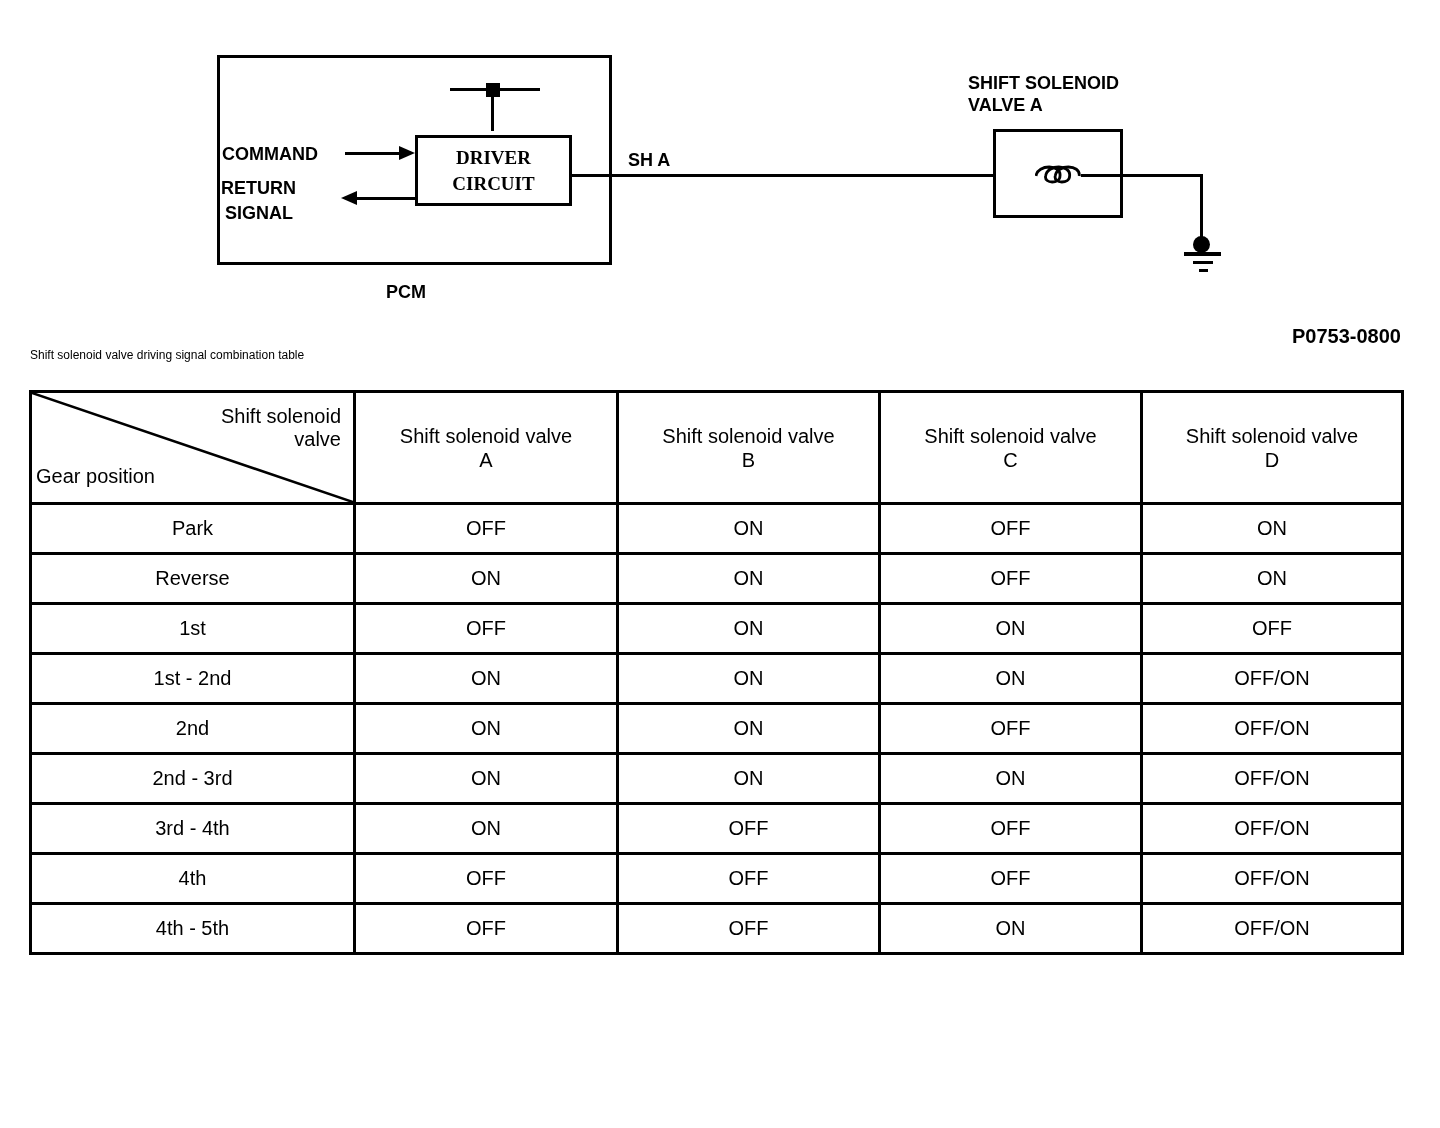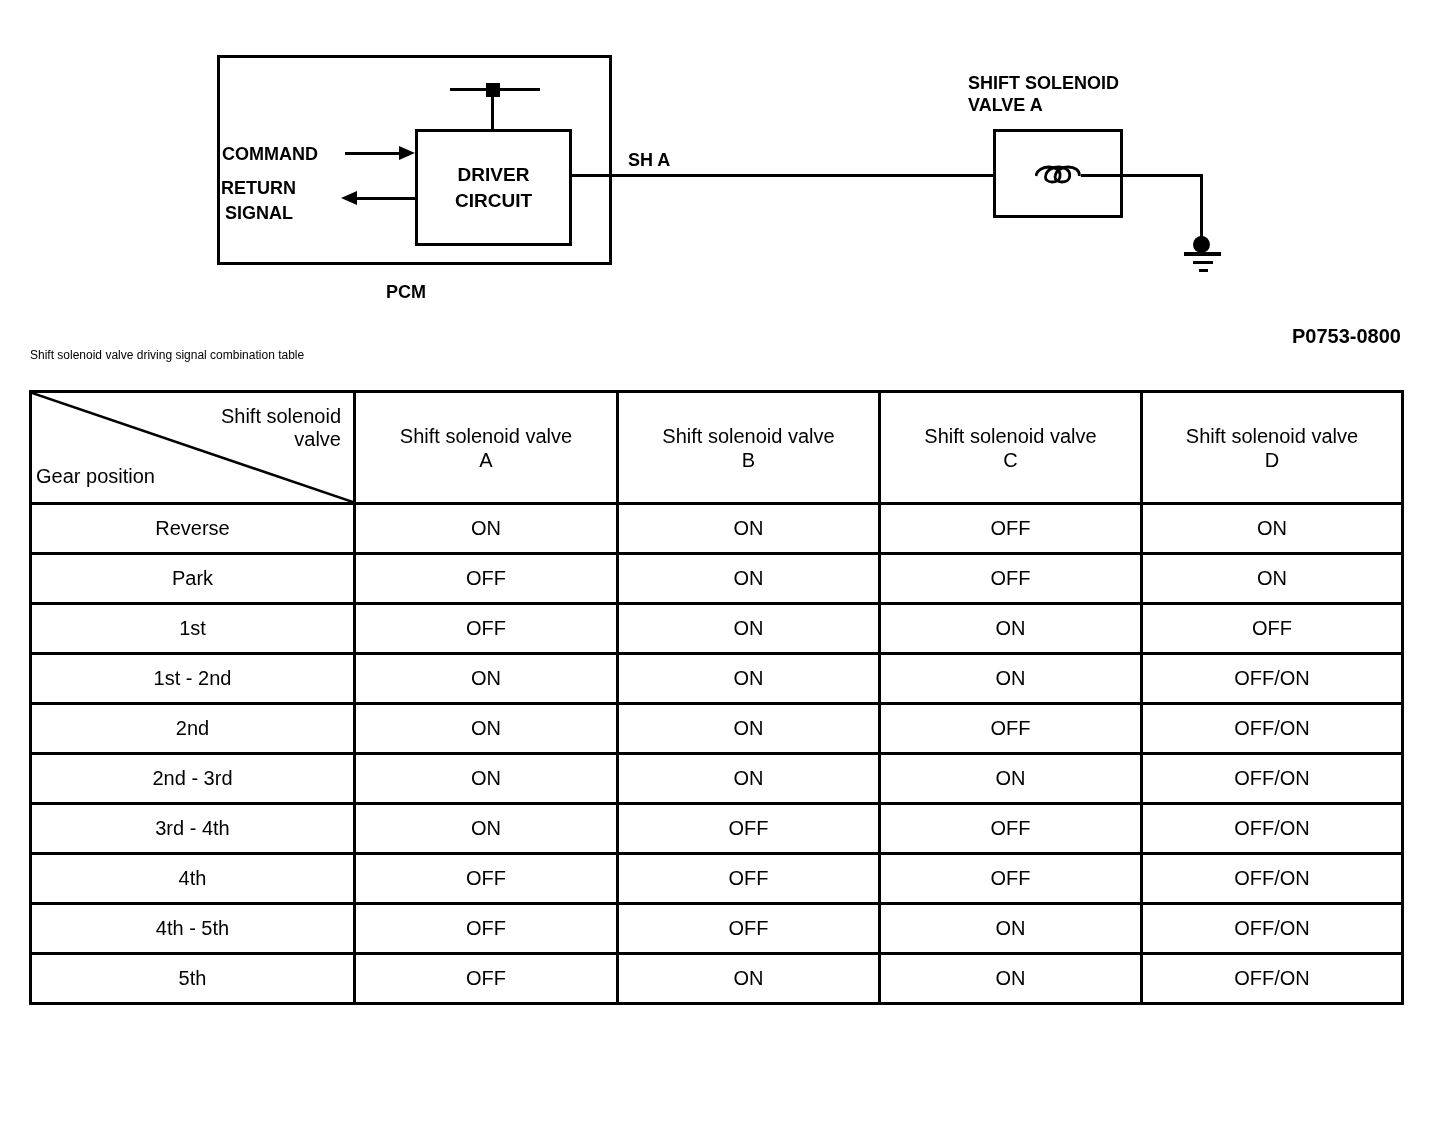--- a/index.html
+++ b/index.html
@@ -53,21 +53,21 @@
 <body>
 
 <div class="abs" style="left:0; top:0; width:1440px; height:345px;">
 
   <div class="box" style="left:217px; top:55px; width:395px; height:210px;"></div>
 
   <div class="hline" style="left:450px; top:88px; width:90px;"></div>
   <div class="junction-square" style="left:486px; top:83px;"></div>
   <div class="vline" style="left:491px; top:90px; height:41px;"></div>
 
-  <div class="box driver-box" style="left:415px; top:129px; width:157px; height:117px;">
+  <div class="box driver-box" style="left:415px; top:135px; width:157px; height:71px;font-family:Liberation Serif, serif;">
     <div class="txt"><span>DRIVER</span><br><span>CIRCUIT</span></div>
   </div>
 
   <div class="lbl" style="left:222px; top:143px;">COMMAND</div>
   <div class="hline" style="left:345px; top:152px; width:58px;"></div>
   <div class="arrow-right" style="left:399px; top:146px;"></div>
 
   <div class="lbl" style="left:221px; top:177px;">RETURN</div>
   <div class="lbl" style="left:225px; top:202px;">SIGNAL</div>
   <div class="hline" style="left:356px; top:197px; width:59px;"></div>
@@ -129,34 +129,34 @@
           <span class="hdr-line">C</span>
       </th>
       <th>
         <span class="hdr-line">Shift solenoid valve</span>
           <span class="hdr-line">D</span>
       </th>
     </tr>
   </thead>
   <tbody>
       <tr>
+        <td>Park</td>
+        <td>OFF</td>
+        <td>ON</td>
+        <td>OFF</td>
+        <td>ON</td>
+      </tr>
+      <tr>
         <td>Reverse</td>
         <td>ON</td>
         <td>ON</td>
         <td>OFF</td>
         <td>ON</td>
       </tr>
       <tr>
-        <td>Park</td>
-        <td>OFF</td>
-        <td>ON</td>
-        <td>OFF</td>
-        <td>ON</td>
-      </tr>
-      <tr>
         <td>1st</td>
         <td>OFF</td>
         <td>ON</td>
         <td>ON</td>
         <td>OFF</td>
       </tr>
       <tr>
         <td>1st - 2nd</td>
         <td>ON</td>
         <td>ON</td>
@@ -188,24 +188,17 @@
         <td>4th</td>
         <td>OFF</td>
         <td>OFF</td>
         <td>OFF</td>
         <td>OFF/ON</td>
       </tr>
       <tr>
         <td>4th - 5th</td>
         <td>OFF</td>
         <td>OFF</td>
-        <td>ON</td>
-        <td>OFF/ON</td>
-      </tr>
-      <tr>
-        <td>5th</td>
-        <td>OFF</td>
-        <td>ON</td>
         <td>ON</td>
         <td>OFF/ON</td>
       </tr>
     </tbody>
 </table>
 
 </body></html>

